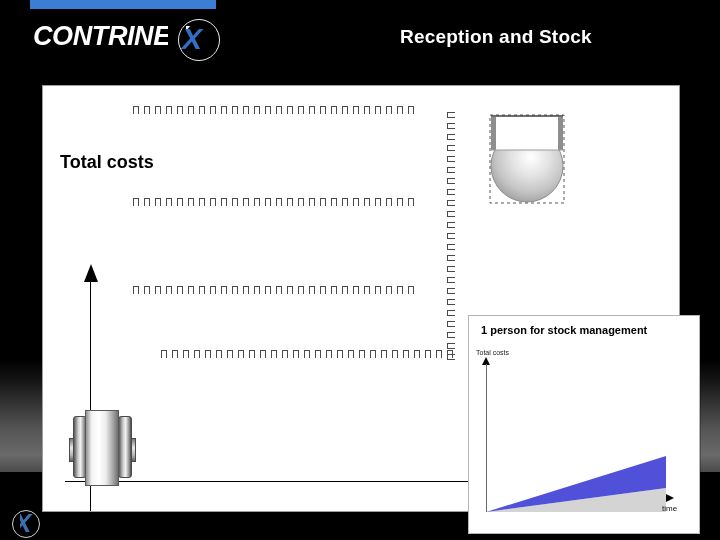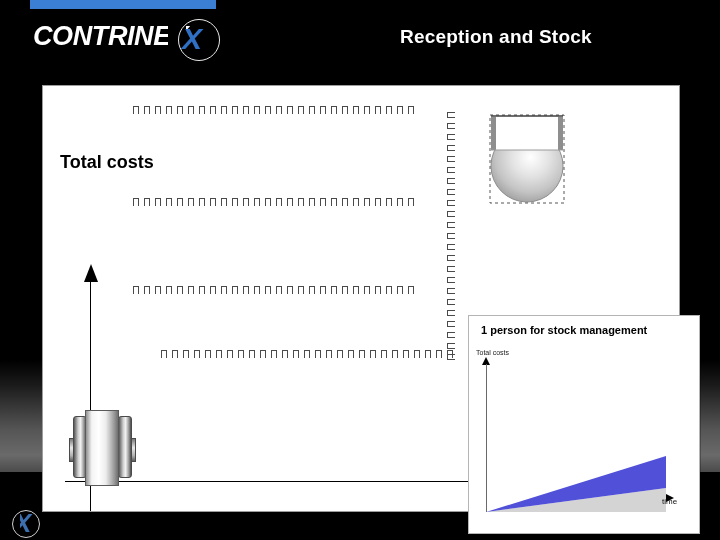--- a/index.html
+++ b/index.html
@@ -273,21 +273,21 @@
     left: 197px;
     top: 178px;
     width: 0; height: 0;
     border-top: 4px solid transparent;
     border-bottom: 4px solid transparent;
     border-left: 8px solid #000000;
   }
   .inset .xtext {
     position: absolute;
     left: 193px;
-    top: 181px;
+    top: 188px;
     font-family: "Liberation Sans", sans-serif;
     font-size: 8px;
     color: #111111;
   }
   .inset svg.plot {
     position: absolute;
     left: 17px;
     top: 48px;
   }
 

